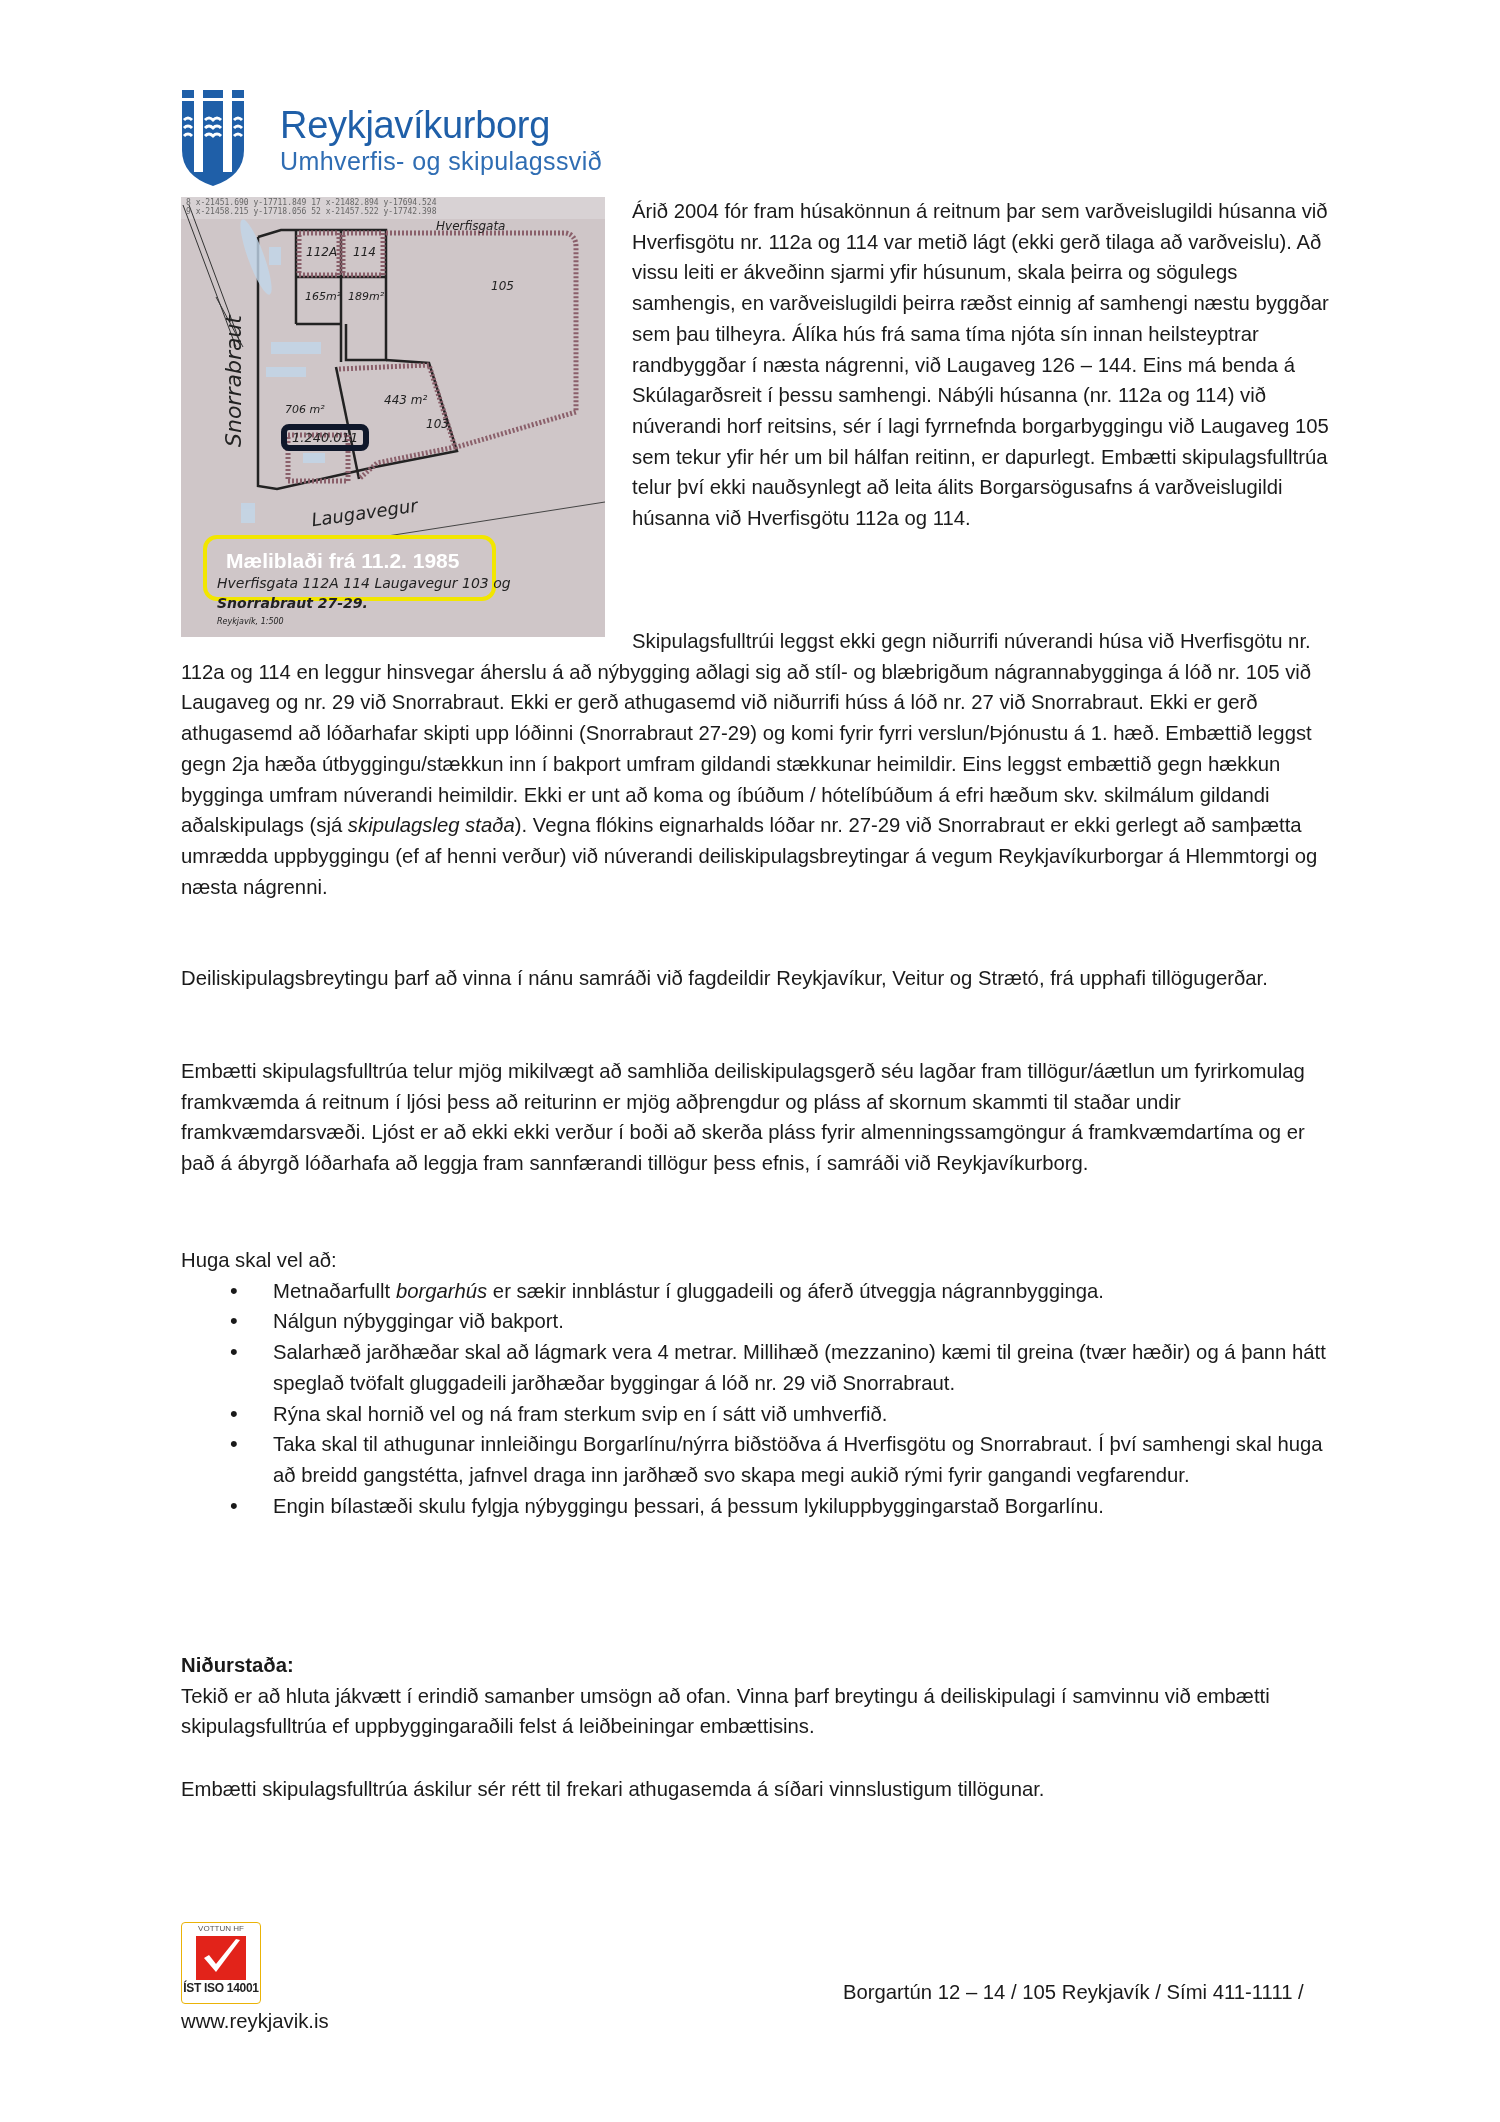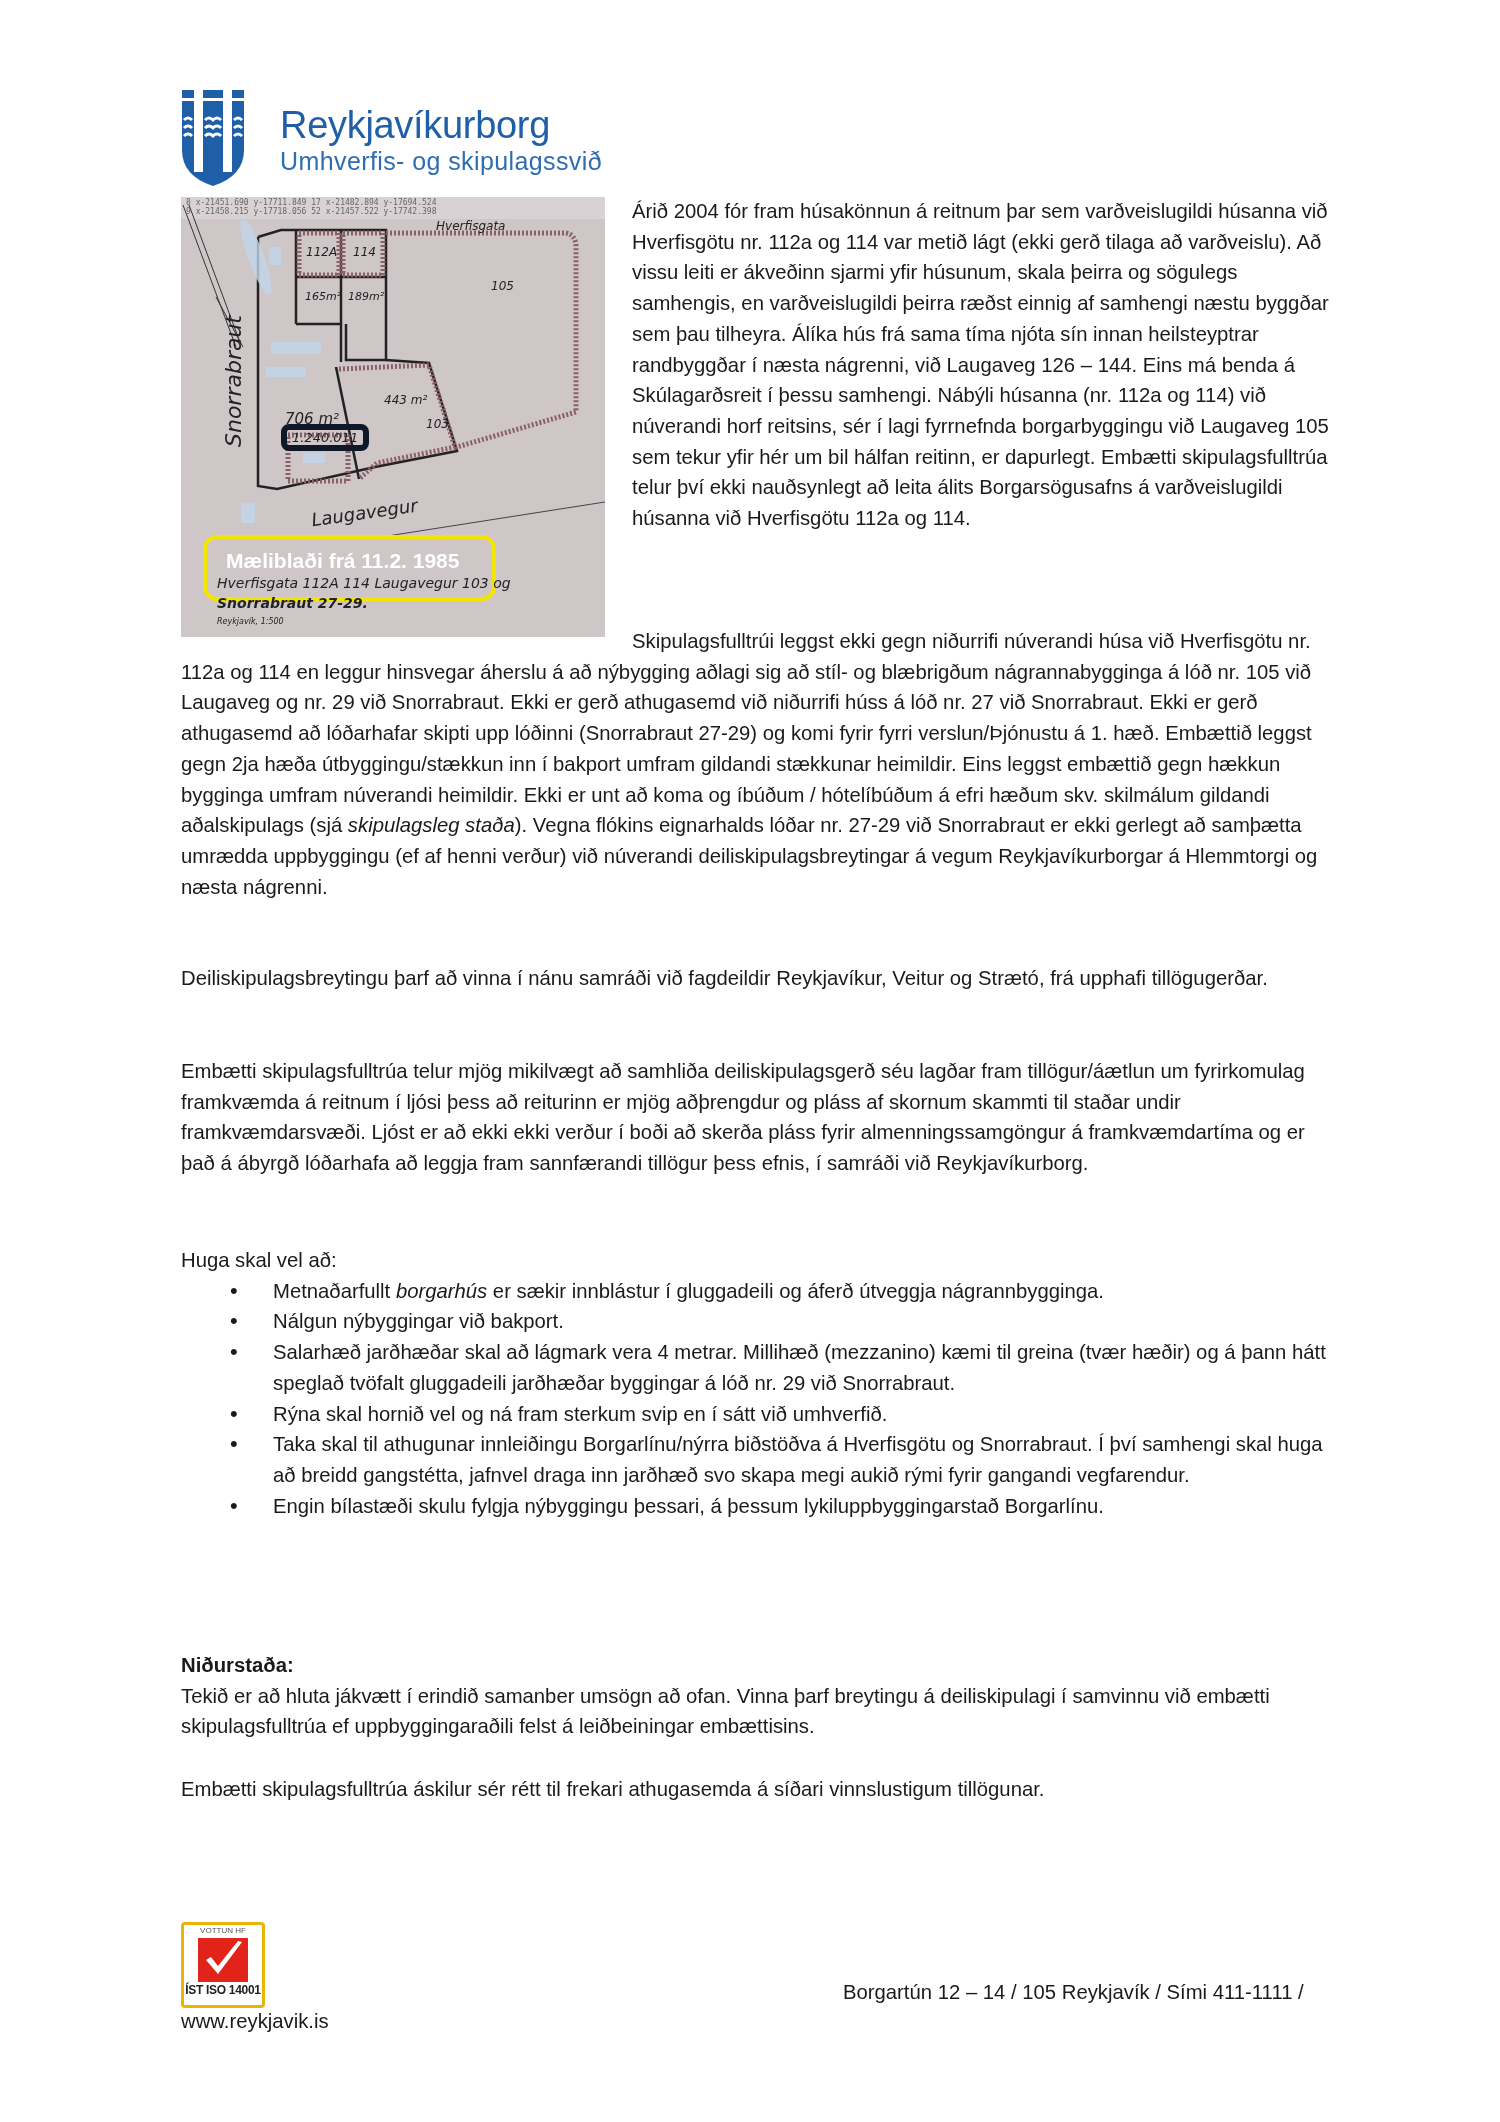--- a/index.html
+++ b/index.html
@@ -28,21 +28,21 @@
   .right-col { left:632px; top:196px; width:706px; }
   .full { left:181px; width:1160px; }
   .indent-first { text-indent:451px; }
   .bold { font-weight:bold; }
   ul.bullets { margin:0; padding:0; list-style:none; }
   ul.bullets li { position:relative; padding-left:92px; }
   ul.bullets li::before { content:"\2022"; position:absolute; left:49px; top:0; font-size:22px; }
   em { font-style:italic; }
 
   
-  .iso { position:absolute; left:181px; top:1922px; width:78px; height:80px; border:3px solid #eab308; border-radius:4px; background:#fff; }
+  .iso { position:absolute; left:181px; top:1922px; width:78px; height:80px; border:1px solid #eab308; border-radius:4px; background:#fff; }
   .iso-top { position:absolute; left:0; right:0; top:1px; text-align:center; font-size:8px; color:#555; }
   .iso-red { position:absolute; left:14px; top:13px; width:50px; height:44px; background:#e2231a; }
   .iso-bot { position:absolute; left:0; right:0; top:58px; text-align:center; font-size:12px; font-weight:bold; color:#222; letter-spacing:-0.3px; }
   .web { position:absolute; left:181px; top:2010px; font-size:20.3px; }
   .addr { position:absolute; left:843px; top:1981px; font-size:20.3px; white-space:nowrap; }
 </style>
 </head>
 <body>
 
 <div class="page">
@@ -115,21 +115,21 @@
       <text x="5" y="17" font-size="8" fill="#666" font-family="DejaVu Sans Mono, monospace">9  x-21458.215  y-17718.056      52  x-21457.522  y-17742.398</text>
     </svg>
     <span class="map-label" style="left:255px;top:22px;font-size:12px;">Hverfisgata</span>
     <span class="map-label" style="left:125px;top:48px;font-size:12px;">112A</span>
     <span class="map-label" style="left:172px;top:48px;font-size:12px;">114</span>
     <span class="map-label" style="left:310px;top:82px;font-size:12px;">105</span>
     <span class="map-label" style="left:124px;top:93px;font-size:11px;">165m²</span>
     <span class="map-label" style="left:167px;top:93px;font-size:11px;">189m²</span>
     <span class="map-label" style="left:203px;top:196px;font-size:12px;">443 m²</span>
     <span class="map-label" style="left:245px;-webkit-transform:none;top:220px;font-size:12px;">103</span>
-    <span class="map-label" style="left:104px;top:213px;font-size:15px;text-align:right;">706 m²</span>
+    <span class="map-label" style="left:104px;top:206px;font-size:11px;text-align:right;">706 m²</span>
     <span class="map-label" style="left:100px;top:227px;font-size:13px;border:6px solid #0f172a;border-radius:8px;padding:0 5px;">1.240.011</span>
     <span class="map-label" style="left:40px;top:130px;font-size:22px;transform:rotate(-90deg);transform-origin:0 0;top:250px;">Snorrabraut</span>
     <span class="map-label" style="left:130px;top:305px;font-size:18px;transform:rotate(-8deg);">Laugavegur</span>
     <div class="map-caption"></div>
     <span class="map-caption-text">Mæliblaði frá 11.2. 1985</span>
     <span class="map-label" style="left:36px;top:378px;font-size:14px;">Hverfisgata 112A 114 Laugavegur 103 og</span>
     <span class="map-label" style="left:36px;top:398px;font-size:14px;font-weight:bold;">Snorrabraut 27-29.</span>
     <span class="map-label" style="left:36px;top:420px;font-size:8px;">Reykjavík, 1:500</span>
   </div>
 

